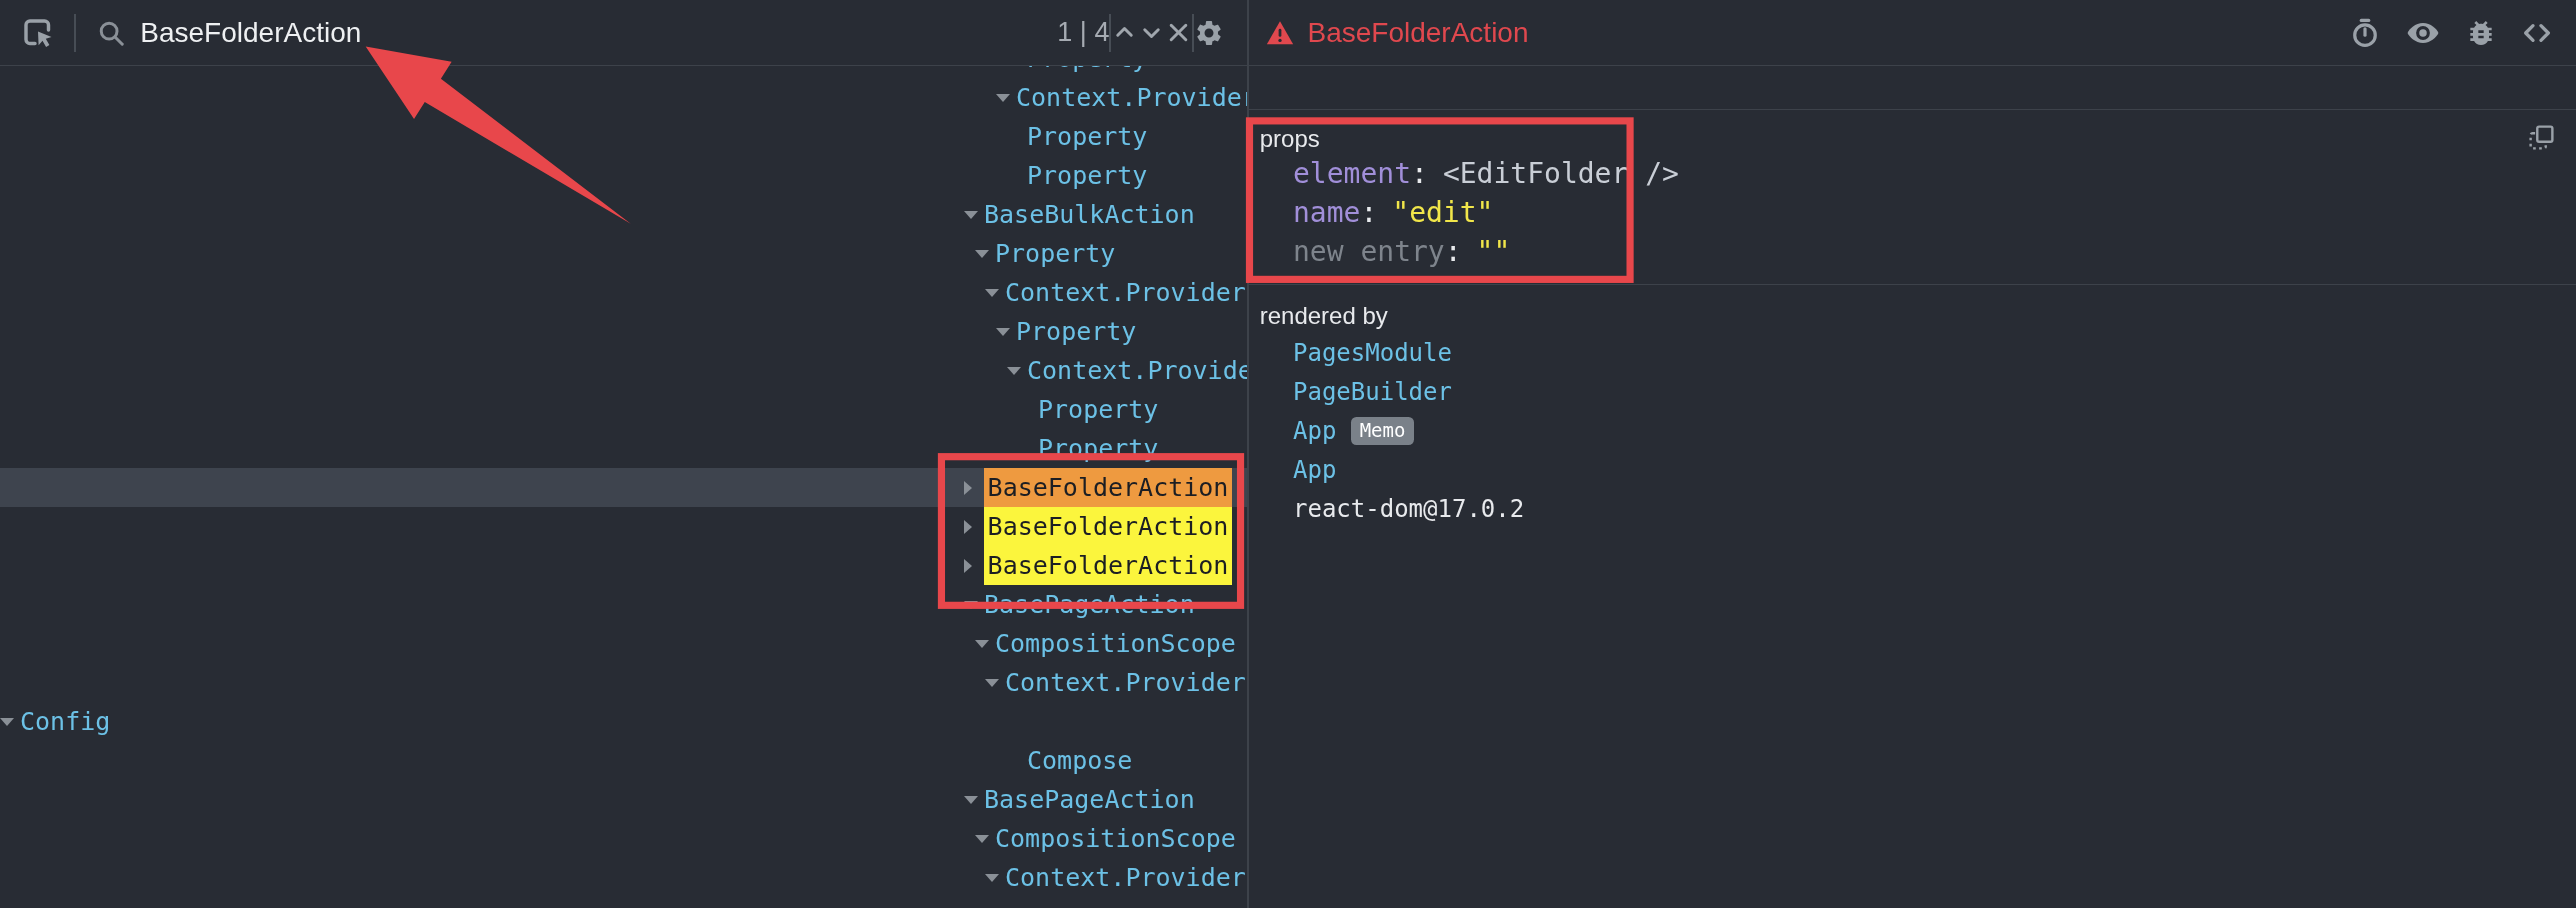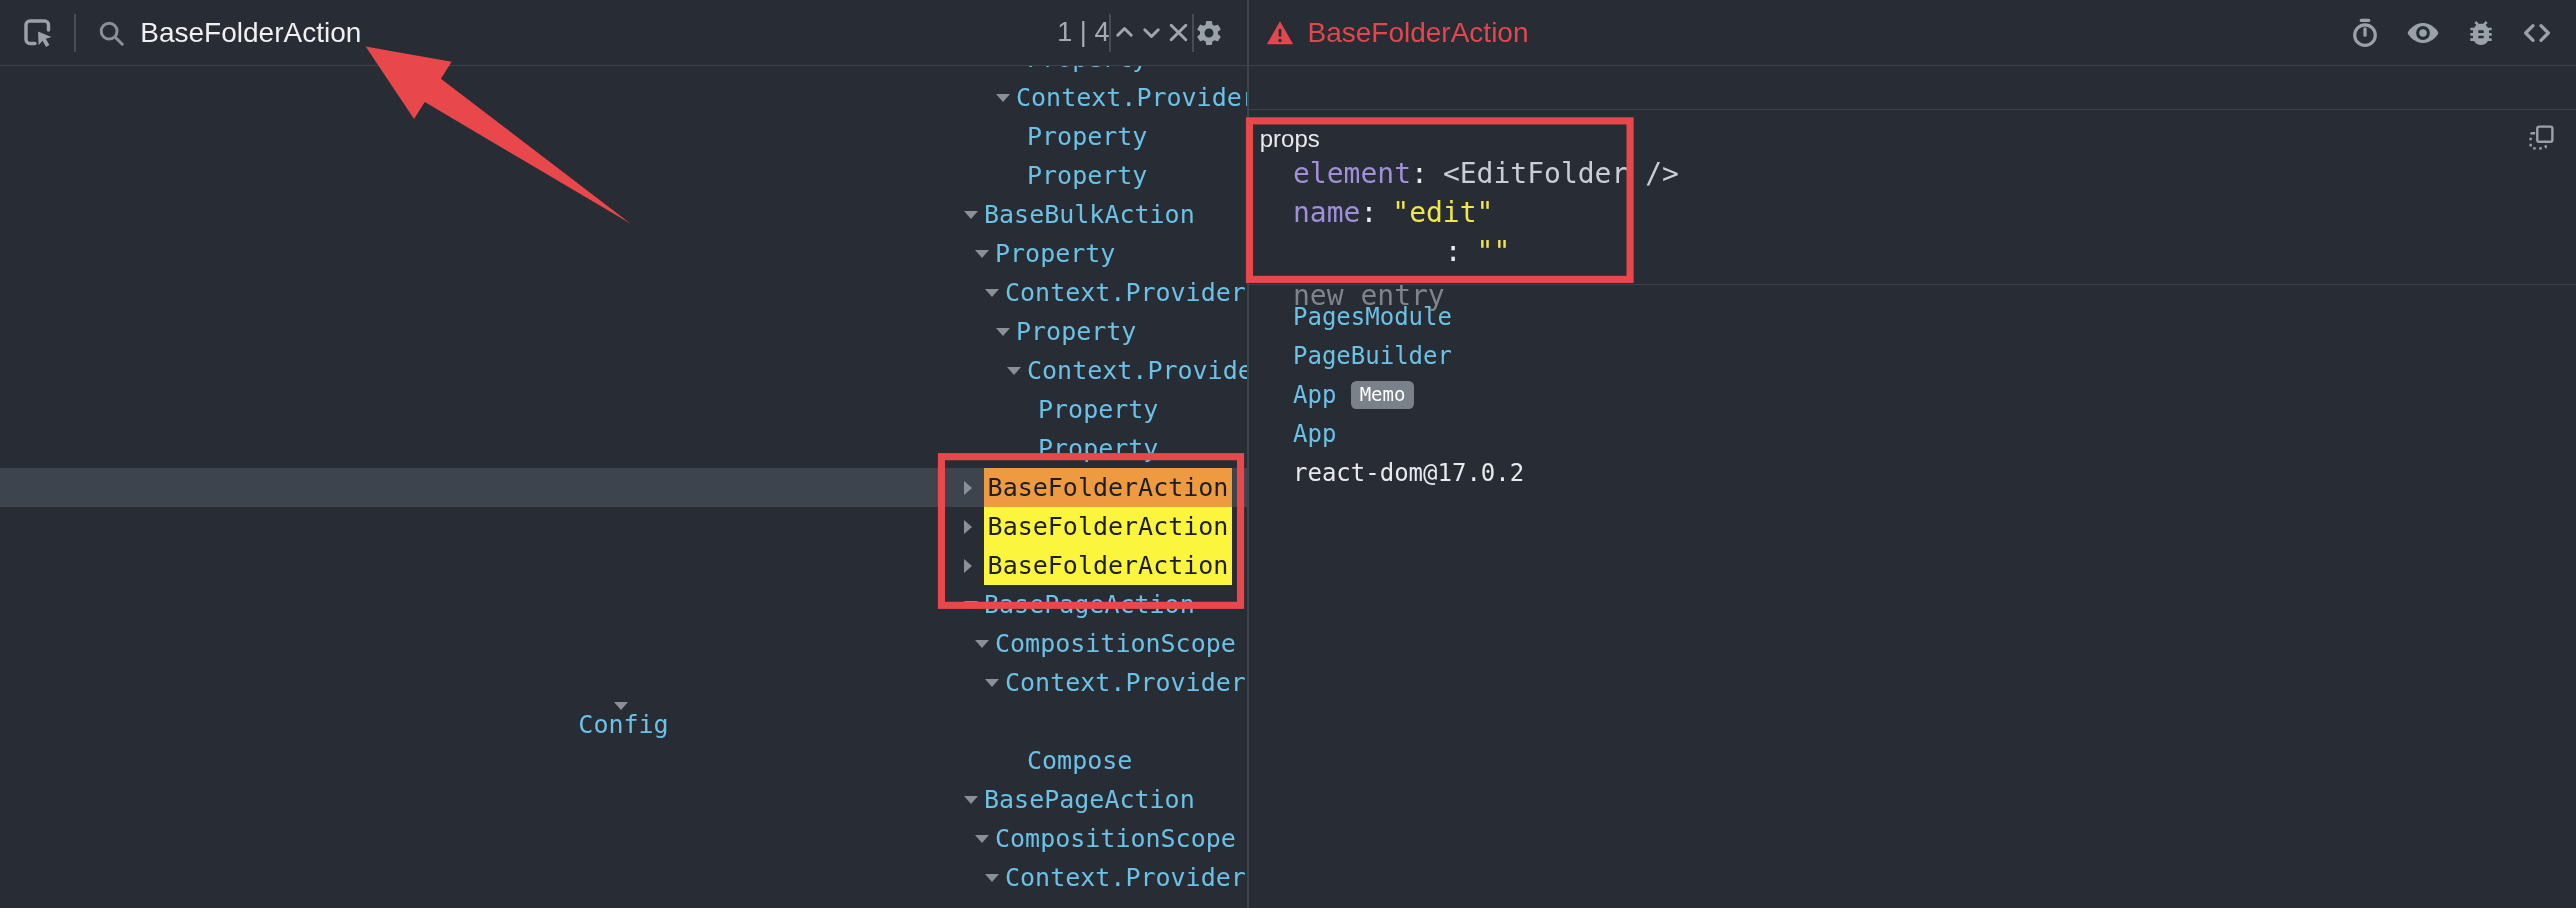--- a/index.html
+++ b/index.html
@@ -45,21 +45,21 @@
              padding:0 23px 0 16px;}
   .rp-title{color:var(--title-red);font-size:28px;margin-left:12.5px;}
   .rp-actions{margin-left:auto;display:flex;align-items:center;gap:24px;}
   .rp-strip{height:44px;border-bottom:1.8px solid var(--border);}
   .section-props{position:relative;height:175px;border-bottom:1.8px solid var(--border);padding-top:10.7px;}
   .section-title{font-size:24px;color:var(--text-primary);padding-left:10.7px;height:36px;
                  display:flex;align-items:center;}
   .kv-row{height:39px;display:flex;align-items:flex-start;padding-left:44px;
           font-family:"DejaVu Sans Mono",monospace;font-size:28px;white-space:pre;}
   .k-purple{color:var(--prop-purple);}
-  .k-muted{color:var(--muted-gray);margin-top:44px;}
+  .k-muted{color:var(--muted-gray);}
   .colon{color:var(--text-primary);margin-right:15px;}
   .v-component{color:var(--value-gray);}
   .v-string{color:var(--string-yellow);}
   .copy-btn{position:absolute;top:12.5px;right:20px;}
   .section-rendered{padding-top:12.5px;}
   .rb-row{height:39px;display:flex;align-items:center;padding-left:44px;
           font-family:"DejaVu Sans Mono",monospace;font-size:24px;color:var(--text-primary);white-space:pre;}
   .rb-component{color:var(--component-blue);cursor:pointer;text-align:right;}
   .badge{background:#7a8189;color:#ffffff;font-size:19px;line-height:19px;padding:4.5px 9px 5.4px;
          border-radius:5.4px;margin-left:14.3px;font-family:"DejaVu Sans Mono",monospace;}
@@ -125,21 +125,21 @@
       <div class="tree-row" style="padding-left: 996px;"><span class="caret caret-down"><i></i></span><span>Property</span></div>
       <div class="tree-row" style="padding-left: 1007px;"><span class="caret caret-down"><i></i></span><span>Context.Provider</span></div>
       <div class="tree-row" style="padding-left: 1018px;"><span class="caret"></span><span>Property</span></div>
       <div class="tree-row" style="padding-left: 1018px;"><span class="caret"></span><span>Property</span></div>
       <div class="tree-row row-selected" style="padding-left: 964px;"><span class="caret caret-right"><i></i></span><span class="hl hl-orange">BaseFolderAction</span></div>
       <div class="tree-row" style="padding-left: 964px;"><span class="caret caret-right"><i></i></span><span class="hl hl-yellow">BaseFolderAction</span></div>
       <div class="tree-row" style="padding-left: 964px;"><span class="caret caret-right"><i></i></span><span class="hl hl-yellow">BaseFolderAction</span></div>
       <div class="tree-row" style="padding-left: 964px;"><span class="caret caret-down"><i></i></span><span>BasePageAction</span></div>
       <div class="tree-row" style="padding-left: 975px;"><span class="caret caret-down"><i></i></span><span>CompositionScope</span></div>
       <div class="tree-row" style="padding-left: 985px;"><span class="caret caret-down"><i></i></span><span>Context.Provider</span></div>
-      <div class="tree-row" style=" flex-direction: column;"><span class="caret caret-down"><i></i></span><span>Config</span></div>
+      <div class="tree-row" style=""><span class="caret caret-down"><i></i></span><span>Config</span></div>
       <div class="tree-row" style="padding-left: 1007px;"><span class="caret"></span><span>Compose</span></div>
       <div class="tree-row" style="padding-left: 964px;"><span class="caret caret-down"><i></i></span><span>BasePageAction</span></div>
       <div class="tree-row" style="padding-left: 975px;"><span class="caret caret-down"><i></i></span><span>CompositionScope</span></div>
       <div class="tree-row" style="padding-left: 985px;"><span class="caret caret-down"><i></i></span><span>Context.Provider</span></div>
     </div>
 </div>
 
 <div class="panel-divider"></div>
 
 <div class="right-panel">
@@ -192,20 +192,21 @@
       </div>
     <button class="icon-btn copy-btn">
       <svg width="29" height="29" viewBox="0 0 24 24">
         <rect x="3" y="8.5" width="12.5" height="12.5" rx="1.5" fill="none" stroke="#9aa1a8" stroke-width="2" stroke-dasharray="2.2 2.8"></rect>
         <rect x="8.5" y="3" width="12.5" height="12.5" rx="1.5" fill="#282c34" stroke="#9aa1a8" stroke-width="2"></rect>
       </svg>
     </button>
   </div>
 
   <div class="section-rendered">
+    <div class="section-title">rendered by</div>
     <div id="rendered-rows">
         <div class="rb-row"><span class="rb-component">PagesModule</span></div>
         <div class="rb-row"><span class="rb-component">PageBuilder</span></div>
         <div class="rb-row"><span class="rb-component">App</span><span class="badge">Memo</span></div>
         <div class="rb-row"><span class="rb-component">App</span></div>
         <div class="rb-row"><span class="">react-dom@17.0.2</span></div>
       </div>
   </div>
 </div>
 

